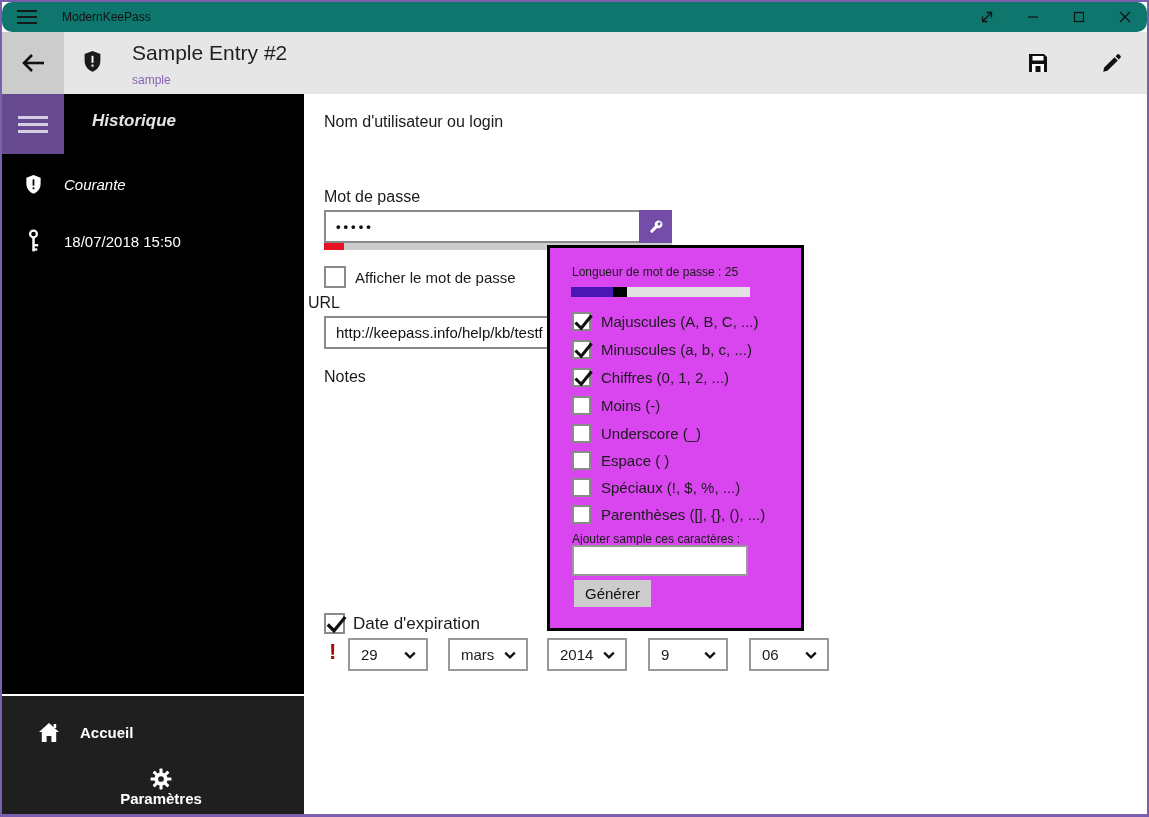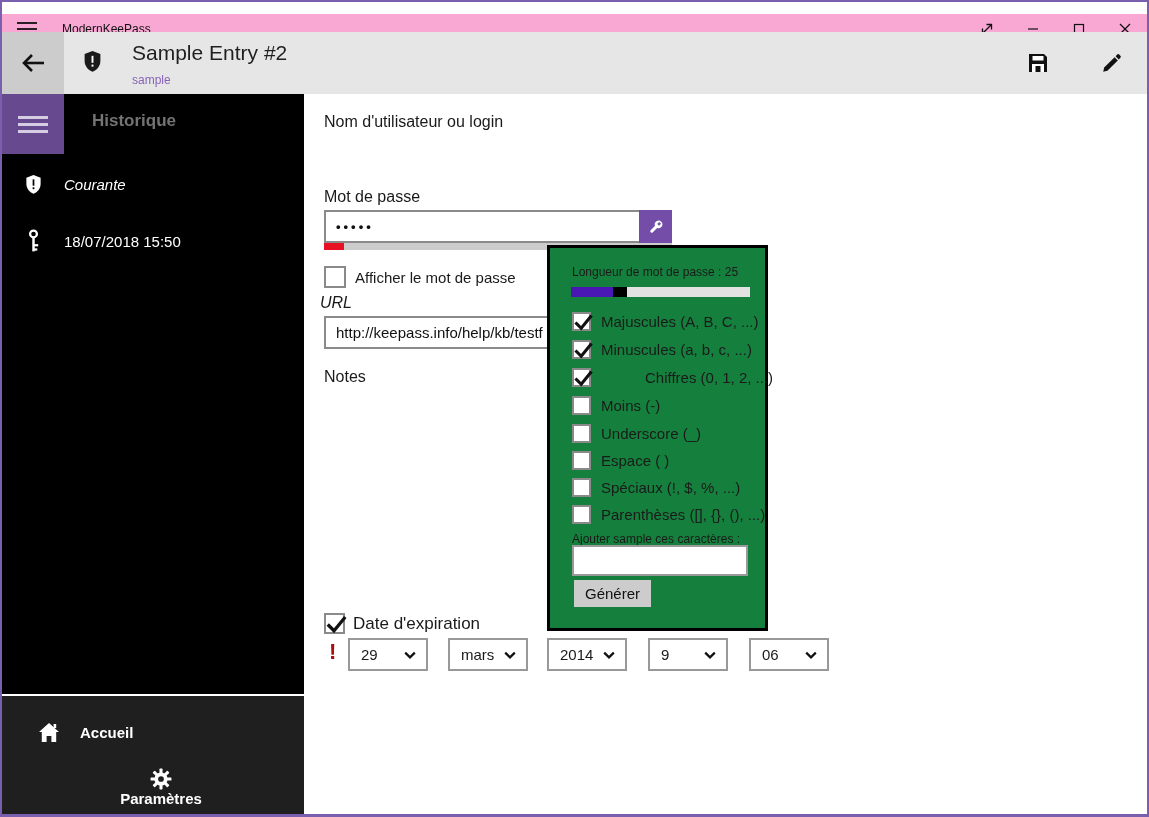--- a/index.html
+++ b/index.html
@@ -3,38 +3,38 @@
 <meta charset="utf-8">
 <style>
   * { margin:0; padding:0; box-sizing:border-box; }
   html,body { width:1149px; height:817px; }
   body { font-family:"Liberation Sans", sans-serif; color:#1a1a1a; }
   #app { position:relative; width:1149px; height:817px; background:#fff; overflow:hidden;
          border:2px solid #7a5fae; border-bottom:3px solid #7a5fae; }
   .abs { position:absolute; }
 
   
-  .titlebar { left:0; top:12px; width:100%; height:30px; background:#f9a8d4; }
+  .titlebar { left:0; top:0; width:100%; height:30px; background:#0f766e;border-radius:10px; }
   .tb-burger { left:14px; top:7px; width:22px; height:16px; }
   .tb-title { left:60px; top:0; height:30px; line-height:30px; font-size:12px; color:#111; }
   .tb-btn { top:0; width:46px; height:30px; display:flex; align-items:center; justify-content:center; }
 
   
   .header { left:0; top:30px; width:100%; height:62px; background:#e6e6e6; }
   .back-btn { left:0; top:0; width:62px; height:62px; background:#cccccc; display:flex; align-items:center; justify-content:center; }
   .hdr-shield { left:80px; top:17px; }
   .hdr-title { left:130px; top:9px; font-size:21px; color:#1f1f1f; }
   .hdr-sub { left:130px; top:41px; font-size:12px; color:#8764b8; }
   .hdr-icon-btn { top:14px; width:40px; height:34px; display:flex; align-items:center; justify-content:center; }
 
   
   .sidebar { left:0; top:92px; width:302px; height:723px; background:#000; }
   .side-burger { left:0; top:0; width:62px; height:60px; background:#67498f; display:flex; align-items:center; justify-content:center; flex-direction:column; gap:4px; }
   .side-burger i { display:block; width:30px; height:3px; background:#d5cee2; }
-  .side-heading { left:90px; top:17px; font-size:17px; font-weight:bold; color:#737373; }
+  .side-heading { left:90px; top:17px; font-size:17px; font-weight:bold; color:#e5e5e5;font-style:italic; }
   .side-item { left:0; width:302px; height:48px; color:#fff; display:flex; align-items:center; }
   .side-item .ic { width:62px; display:flex; justify-content:center; }
   .side-item .lbl { font-size:15px; }
   .side-sep { left:0; top:600px; width:302px; height:2px; background:#fff; }
   .side-footer { left:0; top:602px; width:302px; height:121px; background:#1f1f1f; }
   .footer-item { left:0; width:302px; height:48px; color:#fff; display:flex; align-items:center;padding-left:16px; }
   .footer-item .ic { width:62px; display:flex; justify-content:center; }
   .footer-item .lbl { font-size:15px; font-weight:bold; }
 
   
@@ -48,21 +48,21 @@
   .progress .fill { height:7px; background:#e81123; }
   .cb { display:inline-block; background:#fff; border:2px solid #8a8a8a; position:relative; }
   .cb svg { display:none; position:absolute; left:-2px; top:-3px; }
   .cb.checked svg { display:block; }
   .warn { color:#b00b0b; font-weight:bold; font-size:22px; }
   .dd { width:80px; height:33px; border:2px solid #999; background:#fff; display:flex; align-items:center; }
   .dd .val { font-size:15px; padding-left:11px; flex:1; }
   .dd svg { margin-right:8px; }
 
   
-  .popup { left:545px; top:243px; width:221px; height:386px; background:#15803d; border:3px solid #000; z-index:10;text-decoration:underline; }
+  .popup { left:545px; top:243px; width:257px; height:386px; background:#d946ef; border:3px solid #000; z-index:10;text-decoration:underline; }
   .pp-small { font-size:12px; color:#1a1a1a; }
   .slider { left:21px; top:39px; width:179px; height:10px; background:#e2e2e2; }
   .slider .fill { position:absolute; left:0; top:0; height:10px; background:#4a16b4; }
   .slider .thumb { position:absolute; top:0; width:14px; height:10px; background:#000; }
   .opt-row { position:absolute; left:22px; display:flex; align-items:center; height:20px; }
   .opt-row .cb { width:19px; height:19px; margin-right:10px; }
   .opt-row .lbl { font-size:15px; white-space:nowrap; }
   .gen-btn { left:24px; top:332px; width:77px; height:27px; background:#cccccc; border:none;
              font-family:"Liberation Sans",sans-serif; font-size:15px; color:#111; }
 </style>
@@ -220,21 +220,21 @@
     <div class="fill" style="width:20px;"></div>
   </div>
 
   <div class="abs" style="left:322px; top:264px; display:flex; align-items:center;justify-content:flex-end;">
     <span class="cb" style="width:22px; height:22px;">
       
     </span>
     <span class="form-label" style="margin-left:9px; font-size:15px;">Afficher le mot de passe</span>
   </div>
 
-  <div class="abs form-label" style="left:318px; top:292px;font-style:italic;">URL</div>
+  <div class="abs form-label" style="left:306px; top:292px;">URL</div>
   <input class="abs tbox" style="left: 322px; top: 314px; width: 348px; height: 33px;" value="http://keepass.info/help/kb/testf">
 
   <div class="abs form-label" style="left:322px; top:366px;">Notes</div>
 
   <div class="abs" style="left:322px; top:611px; display:flex; align-items:center;">
     <span class="cb checked" style="width:21px; height:21px;">
       <svg width="25" height="25" viewBox="0 0 20 20" fill="none" stroke="#111" stroke-width="2.6">
           <polyline points="3,10 8,15 17,4"></polyline>
         </svg>
     </span>
@@ -290,21 +290,21 @@
       <span class="lbl">Majuscules (A, B, C, ...)</span>
     </div>
     <div class="opt-row" style="top:91px;">
       <span class="cb checked">
           <svg width="23" height="23" viewBox="0 0 20 20" fill="none" stroke="#111" stroke-width="2.7">
             <polyline points="3,10 8,15 17,4"></polyline>
           </svg>
         </span>
       <span class="lbl">Minuscules (a, b, c, ...)</span>
     </div>
-    <div class="opt-row" style="top:119px;gap:44px;">
+    <div class="opt-row" style="top:119px;">
       <span class="cb checked">
           <svg width="23" height="23" viewBox="0 0 20 20" fill="none" stroke="#111" stroke-width="2.7">
             <polyline points="3,10 8,15 17,4"></polyline>
           </svg>
         </span>
       <span class="lbl">Chiffres (0, 1, 2, ...)</span>
     </div>
     <div class="opt-row" style="top:147px;">
       <span class="cb"></span>
       <span class="lbl">Moins (-)</span>

